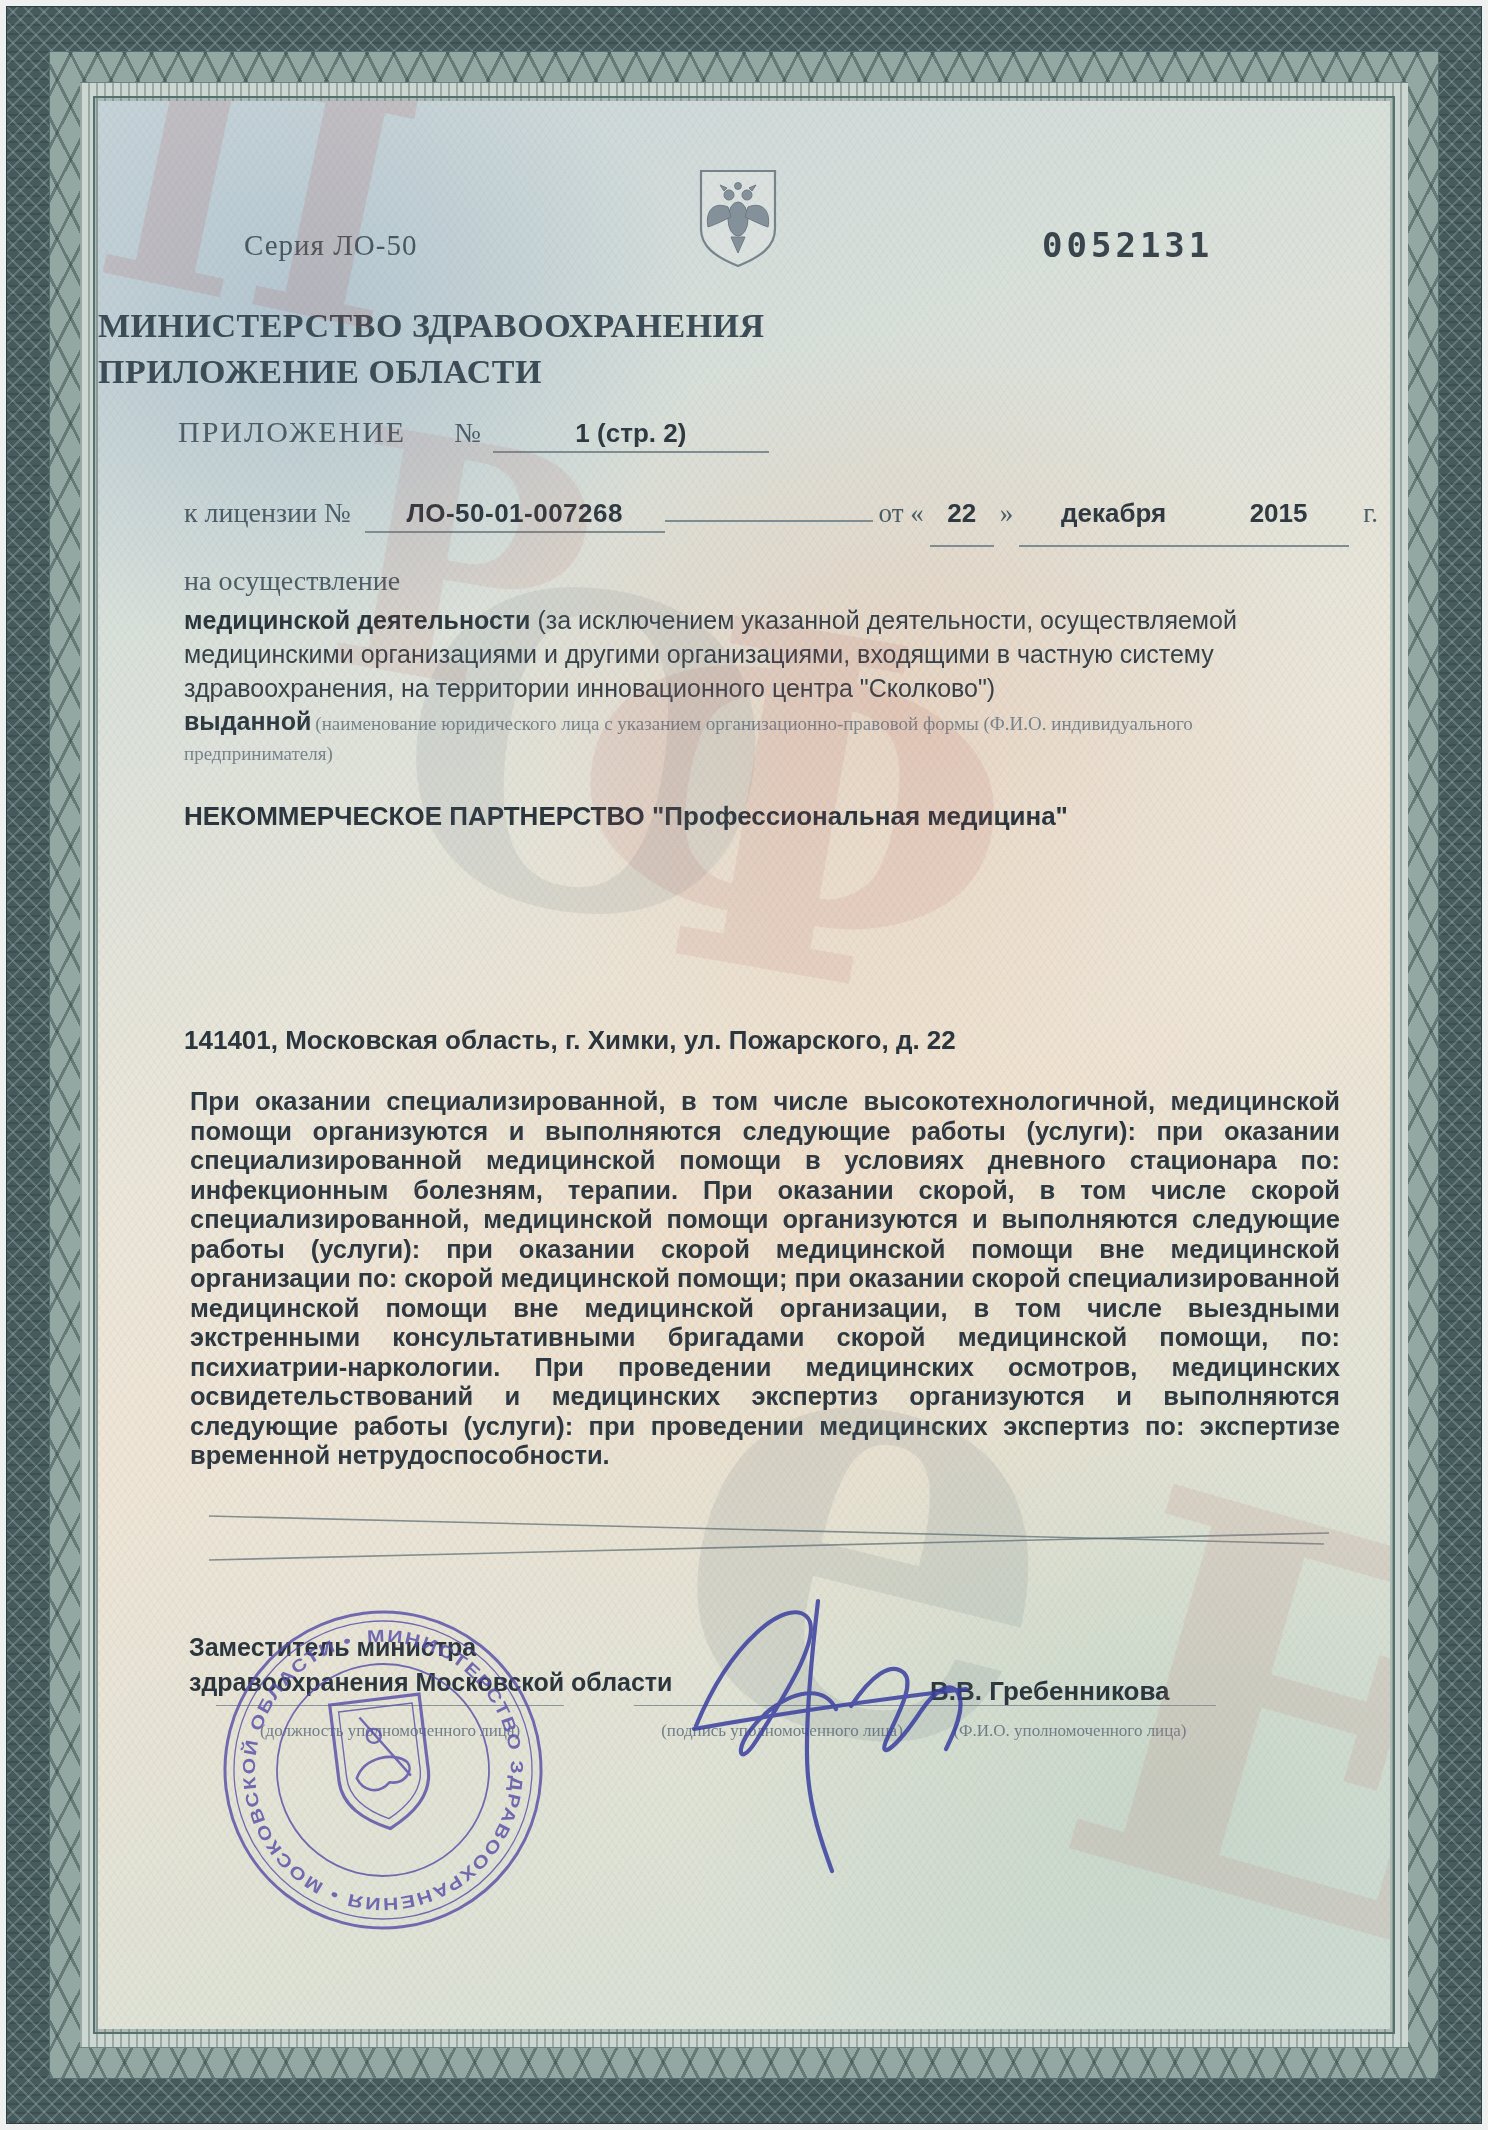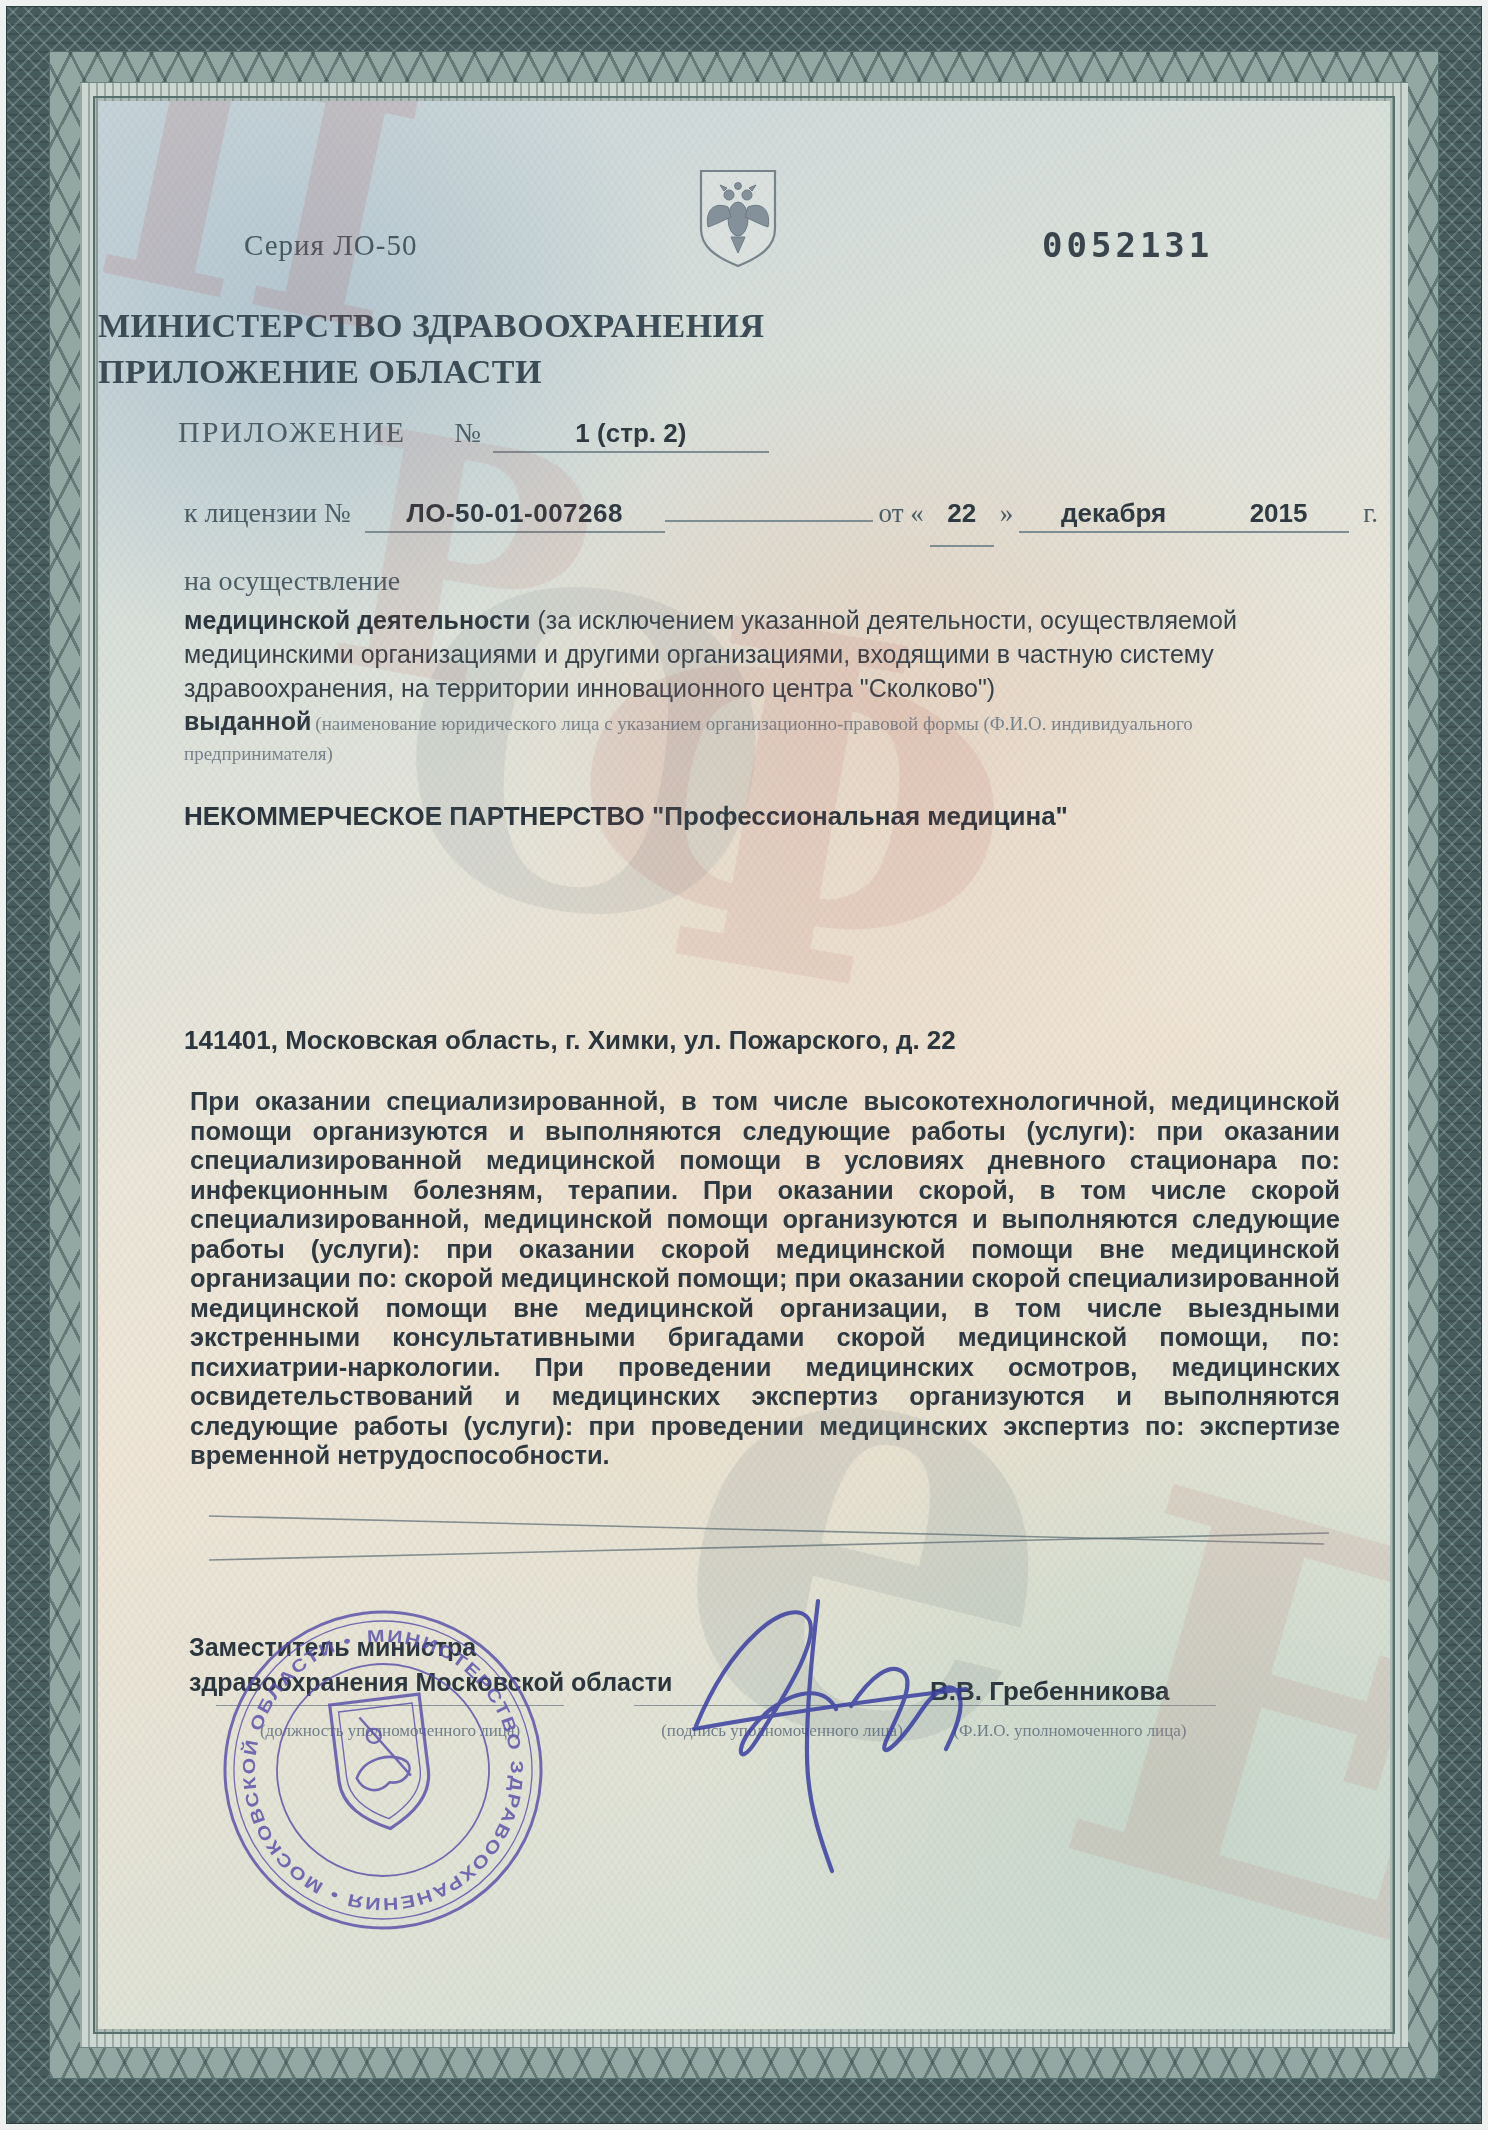--- a/index.html
+++ b/index.html
@@ -49,21 +49,21 @@
   .nosign{font-size:28px;color:#4a5c66;margin-left:48px;}
   .ucell{border-bottom:2px solid #7e8d92;text-align:center;
          font-family:"Liberation Sans",sans-serif;font-weight:700;color:#2e3941;}
   .appx-val{width:276px;margin-left:12px;font-size:26px;padding-bottom:2px;}
   .lic-row{left:86px;top:396px;width:1200px;}
   .lic-prefix{font-size:28px;color:#4a5c66;white-space:nowrap;}
   .lic-num{width:300px;margin-left:14px;font-size:26px;letter-spacing:.5px;padding-bottom:2px;}
   .lic-gap{flex:1;border-bottom:2px solid #7e8d92;height:1em;}
   .datebit{font-size:27px;color:#4a5c66;white-space:nowrap;margin:0 6px;}
   .day{width:64px;font-size:26px;padding-bottom:16px;}
-  .monthyear{width:330px;font-size:26px;display:flex;justify-content:space-around;padding-bottom:2px;}
+  .monthyear{width:330px;font-size:26px;display:flex;justify-content:space-around;padding-bottom:16px;}
   .gsuffix{margin-left:14px;}
   .intro{left:86px;top:464px;font-size:28px;color:#4a5c66;z-index:4;}
   .activity{left:86px;top:502px;width:1180px;font-family:"Liberation Sans",sans-serif;
             font-size:25px;line-height:34px;color:#36414a;z-index:4;}
   .activity b{color:#2b353d;}
   .issued{left:86px;top:606px;z-index:4;}
   .issued b{font-family:"Liberation Sans",sans-serif;font-size:25px;color:#2e3941;}
   .note{font-size:19px;color:#75828c;}
   .note2{left:86px;top:642px;z-index:4;}
   .licensee{left:86px;top:700px;width:1180px;font-family:"Liberation Sans",sans-serif;

